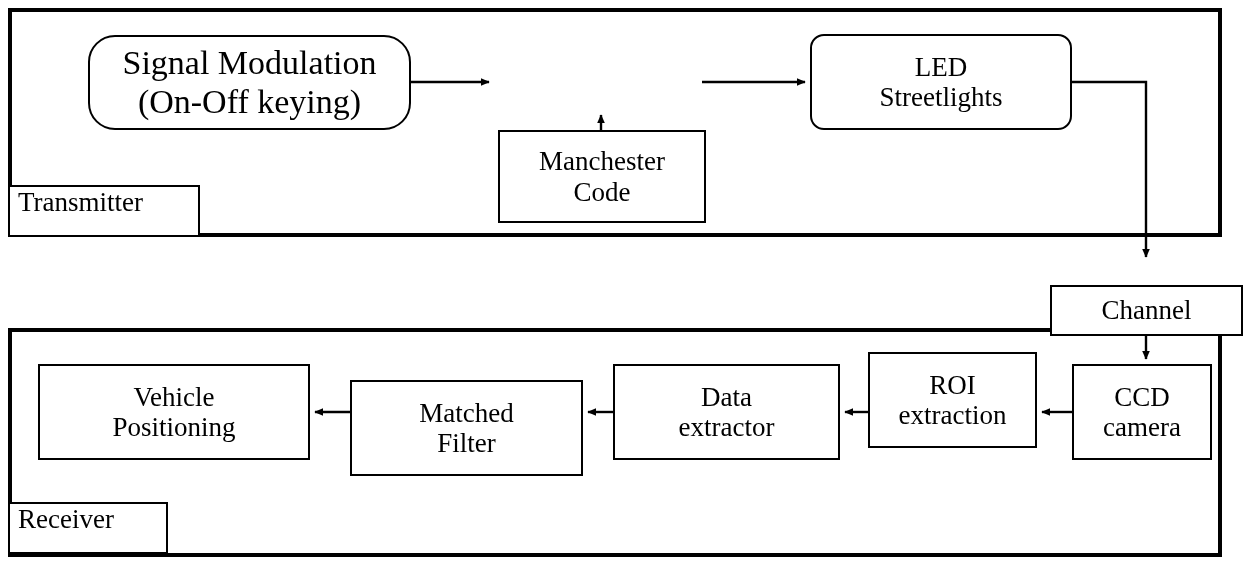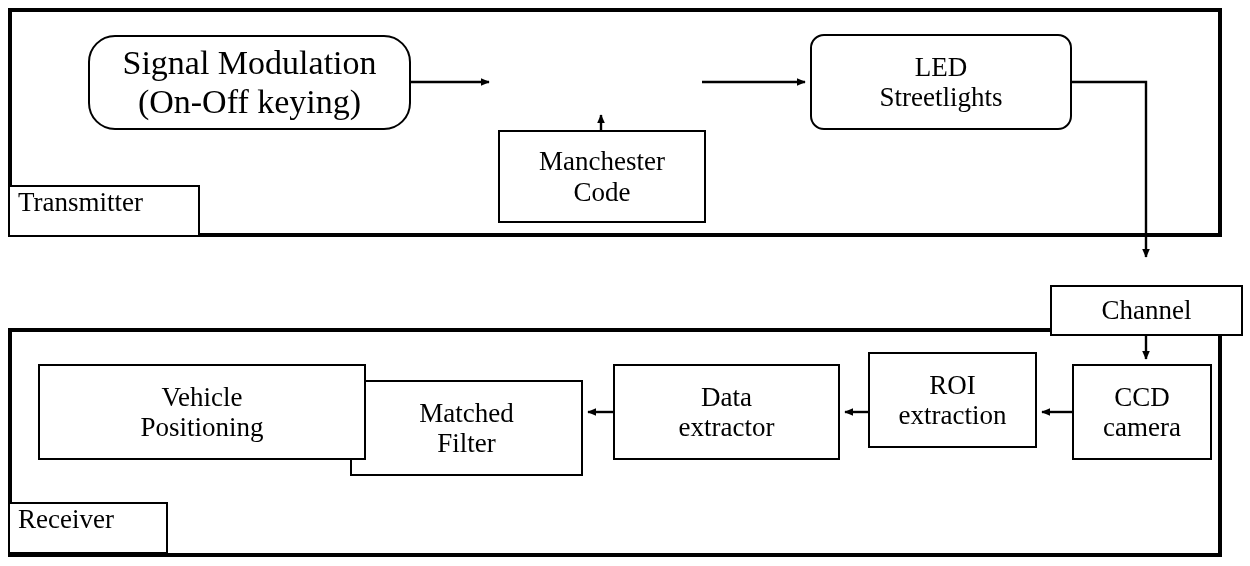--- a/index.html
+++ b/index.html
@@ -154,21 +154,21 @@
   <div class="node" style="left:613px; top:364px; width:227px; height:96px; font-size:27px;">
     <span class="txt">Data
 extractor</span>
   </div>
 
   <div class="node" style="left:350px; top:364px; width:233px; height:96px; font-size:27px;margin-top:16px;">
     <span class="txt">Matched
 Filter</span>
   </div>
 
-  <div class="node" style="left:38px; top:364px; width:328px; height:96px; font-size:27px;">
+  <div class="node" style="left:38px; top:364px; width:272px; height:96px; font-size:27px;">
     <span class="txt">Vehicle
 Positioning</span>
   </div>
 
   <div class="grp-label" style="left:8px; top:502px; width:160px; height:52px; font-size:27px;">
     <span class="txt">Receiver</span>
   </div>
 
 </div>
 

